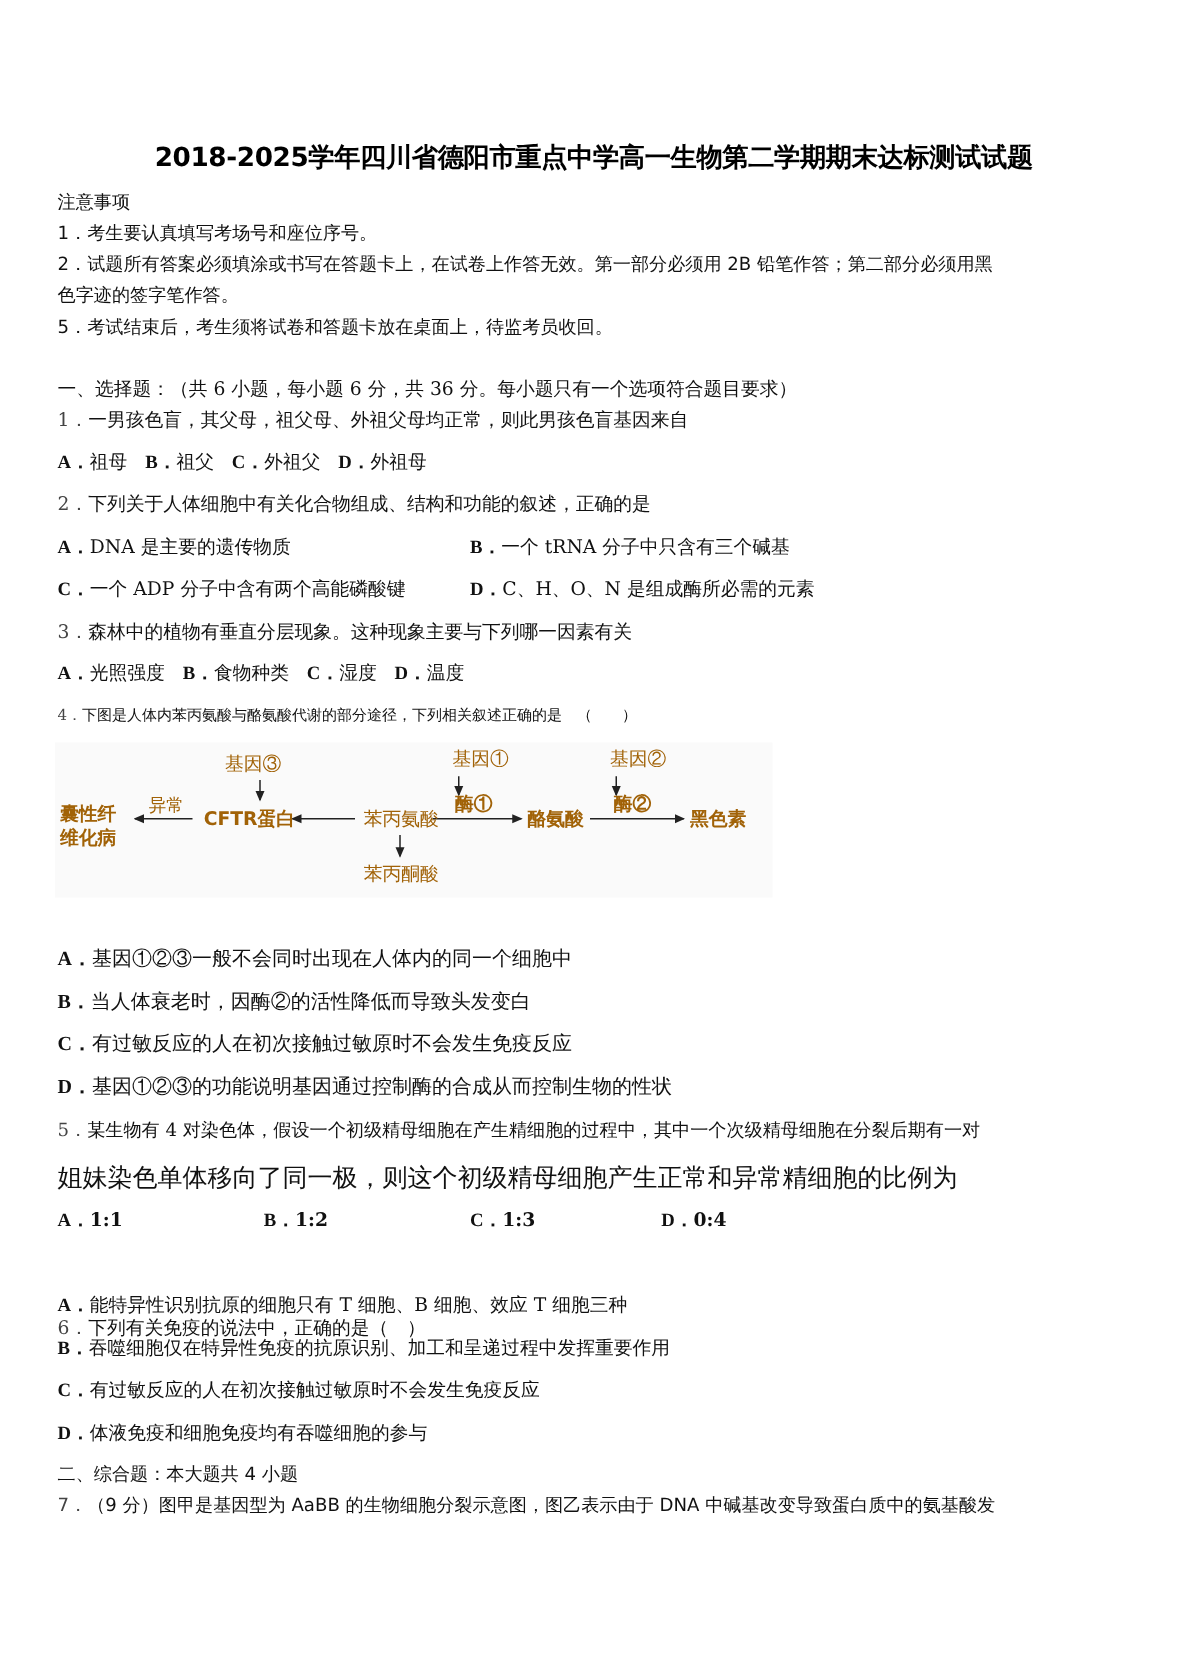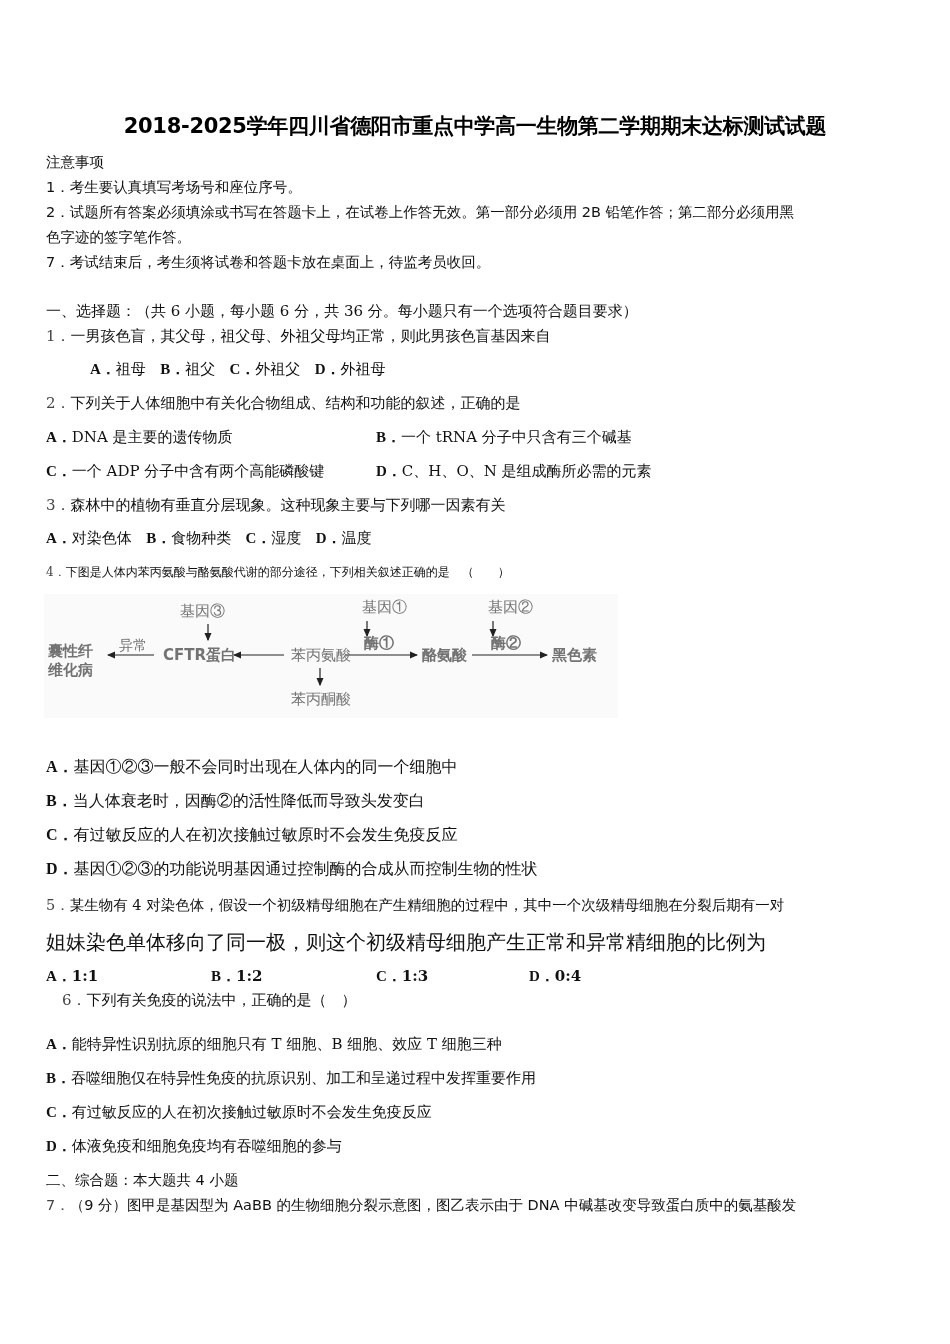--- a/index.html
+++ b/index.html
@@ -55,21 +55,21 @@
       left: 44px;
       top: 594px;
       width: 574px;
       height: 124px;
       background: #fafafa;
     }
     .diagram .lbl {
       position: absolute;
       font-family: "DejaVu Serif", "Liberation Serif", serif;
       font-size: 15px;
-      color: #737373;
+      color: #a16207;
       white-space: nowrap;
       line-height: 18px;
     }
     .diagram .lbl.bold {
       font-weight: bold;
       font-family: "DejaVu Sans", "Liberation Sans", sans-serif;
     }
     .diagram svg {
       position: absolute;
       left: 0;
@@ -78,28 +78,28 @@
   </style>
 </head>
 <body>
 
 <div class="page-title">2018-2025学年四川省德阳市重点中学高一生物第二学期期末达标测试试题</div>
 
 <div class="line notice" style="top:152px;">注意事项</div>
 <div class="line notice" style="top:177px;">1．考生要认真填写考场号和座位序号。</div>
 <div class="line notice" style="top:202px;">2．试题所有答案必须填涂或书写在答题卡上，在试卷上作答无效。第一部分必须用 2B 铅笔作答；第二部分必须用黑</div>
 <div class="line notice" style="top:227px;">色字迹的签字笔作答。</div>
-<div class="line notice" style="top:252px;">7．考试结束后，考生须将试卷和答题卡放在桌面上，待监考员收回。</div>
+<div class="line notice" style="top:252px;">5．考试结束后，考生须将试卷和答题卡放在桌面上，待监考员收回。</div>
 
 <div class="line" style="top:301px;">一、选择题：（共 6 小题，每小题 6 分，共 36 分。每小题只有一个选项符合题目要求）</div>
 
 <div class="line" style="top:326px;">
   <span class="qnum">1．</span><span>一男孩色盲，其父母，祖父母、外祖父母均正常，则此男孩色盲基因来自</span>
 </div>
-<div class="line" style="top:359px;margin-left:44px;">
+<div class="line" style="top:359px;">
   <span class="opt"><span class="opt-letter">A．</span><span>祖母</span></span>&nbsp;&nbsp;
   <span class="opt"><span class="opt-letter">B．</span><span>祖父</span></span>&nbsp;&nbsp;
   <span class="opt"><span class="opt-letter">C．</span><span>外祖父</span></span>&nbsp;&nbsp;
   <span class="opt"><span class="opt-letter">D．</span><span>外祖母</span></span>
 </div>
 
 <div class="line" style="top:393px;">
   <span class="qnum">2．</span><span>下列关于人体细胞中有关化合物组成、结构和功能的叙述，正确的是</span>
 </div>
 <div class="line" style="top:427px;">
@@ -112,21 +112,21 @@
   <span class="opt-letter">C．</span><span>一个 ADP 分子中含有两个高能磷酸键</span>
 </div>
 <div class="line" style="top:461px; left:376px;">
   <span class="opt-letter">D．</span><span>C、H、O、N 是组成酶所必需的元素</span>
 </div>
 
 <div class="line" style="top:495px;">
   <span class="qnum">3．</span><span>森林中的植物有垂直分层现象。这种现象主要与下列哪一因素有关</span>
 </div>
 <div class="line" style="top:528px;">
-  <span class="opt"><span class="opt-letter">A．</span><span>对染色体</span></span>&nbsp;&nbsp;
+  <span class="opt"><span class="opt-letter">A．</span><span>光照强度</span></span>&nbsp;&nbsp;
   <span class="opt"><span class="opt-letter">B．</span><span>食物种类</span></span>&nbsp;&nbsp;
   <span class="opt"><span class="opt-letter">C．</span><span>湿度</span></span>&nbsp;&nbsp;
   <span class="opt"><span class="opt-letter">D．</span><span>温度</span></span>
 </div>
 
 <div class="line" style="top:562px; font-size:12px;">
   <span class="qnum">4．</span><span>下图是人体内苯丙氨酸与酪氨酸代谢的部分途径，下列相关叙述正确的是　（　　）</span>
 </div>
 
 <div class="diagram">
@@ -191,21 +191,21 @@
 <div class="line" style="top:966px; left:211px;">
   <span class="opt-letter">B．</span><span style="font-weight:bold;">1:2</span>
 </div>
 <div class="line" style="top:966px; left:376px;">
   <span class="opt-letter">C．</span><span style="font-weight:bold;">1:3</span>
 </div>
 <div class="line" style="top:966px; left:529px;">
   <span class="opt-letter">D．</span><span style="font-weight:bold;">0:4</span>
 </div>
 
-<div class="line" style="top:990px;margin-left:16px;">
+<div class="line" style="top:1052px;">
   <span class="qnum">6．</span><span>下列有关免疫的说法中，正确的是（　）</span>
 </div>
 <div class="line" style="top:1034px;">
   <span class="opt-letter">A．</span><span>能特异性识别抗原的细胞只有 T 细胞、B 细胞、效应 T 细胞三种</span>
 </div>
 <div class="line" style="top:1068px;">
   <span class="opt-letter">B．</span><span>吞噬细胞仅在特异性免疫的抗原识别、加工和呈递过程中发挥重要作用</span>
 </div>
 <div class="line" style="top:1102px;">
   <span class="opt-letter">C．</span><span>有过敏反应的人在初次接触过敏原时不会发生免疫反应</span>

